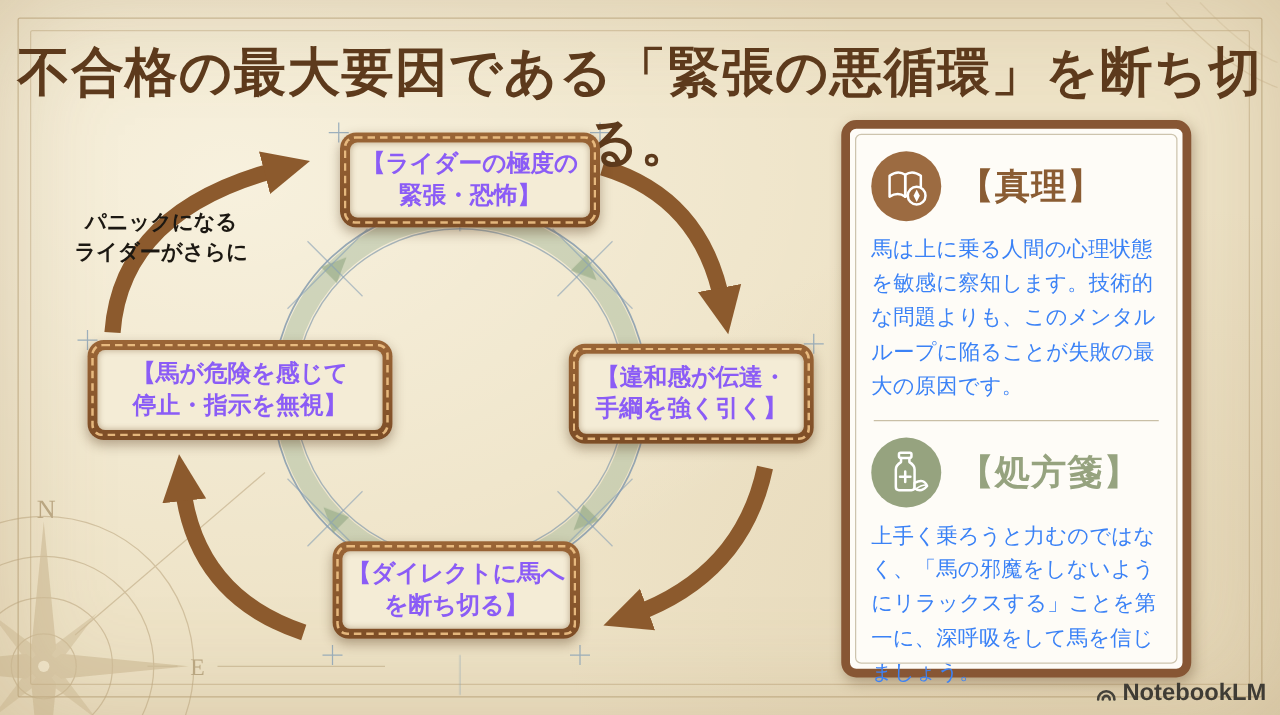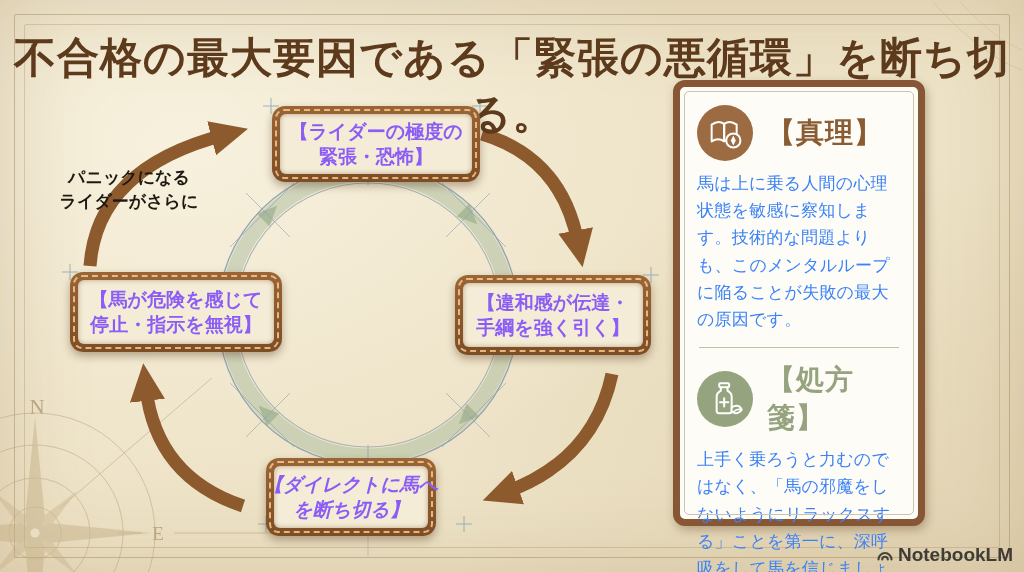--- a/index.html
+++ b/index.html
@@ -28,28 +28,28 @@
   .node{position:absolute; background:linear-gradient(180deg,#9a6536,#7d4d26);
         border-radius:13px; box-shadow:0 4px 9px rgba(80,50,20,.38);}
   .node .stitch{position:absolute; inset:3px; border:2px dashed rgba(246,201,140,.85); border-radius:9px;}
   .node .inner{position:absolute; inset:8px; background:#f4ecd6; border-radius:6px;
         display:flex; flex-direction:column; justify-content:center; align-items:center;
         box-shadow:inset 0 0 5px rgba(110,75,35,.45);}
   .node .line{font-weight:bold; font-size:19px; line-height:1.32; color:#8b5cf6; white-space:nowrap;}
 
   .node.top{left:272px; top:106px; width:208px; height:76px;}
   .node.right{left:455px; top:275px; width:196px; height:80px;}
-  .node.bottom{left:266px; top:458px; width:170px; height:78px;font-style:italic;}
-  .node.left{left:70px; top:272px; width:212px; height:80px;}
+  .node.bottom{left:266px; top:433px; width:198px; height:78px;}
+  .node.left{left:70px; top:272px; width:212px; height:80px;padding-left:32px;}
 
   .side-note{position:absolute; left:44px; top:166px; width:170px; text-align:center;
         font-weight:bold; font-size:17px; line-height:1.4; color:#1c1812;}
 
   
-  .panel{position:absolute; left:673px; top:80px; width:252px; height:446px; box-sizing:border-box;
+  .panel{position:absolute; left:673px; top:96px; width:280px; height:446px; box-sizing:border-box;
         background:#fefcf7; border:7px solid #875634; border-radius:12px;
         box-shadow:2px 4px 10px rgba(90,60,30,.35); padding:16px 17px 12px;}
   .panel .hairline{position:absolute; inset:4px; border:1px solid #cdc4ae; border-radius:5px; pointer-events:none;}
   .sec-head{display:flex; align-items:center; gap:14px; margin:2px 0 9px;}
   .sec-icon{width:56px; height:56px; border-radius:50%; flex:0 0 auto;
         display:flex; align-items:center; justify-content:center;}
   .truth .sec-icon{background:#9c6b41;}
   .presc .sec-icon{background:#96a37f;}
   .sec-title{font-family:"Liberation Serif","DejaVu Serif",serif; font-weight:bold;
         font-size:28px; letter-spacing:1px;}

